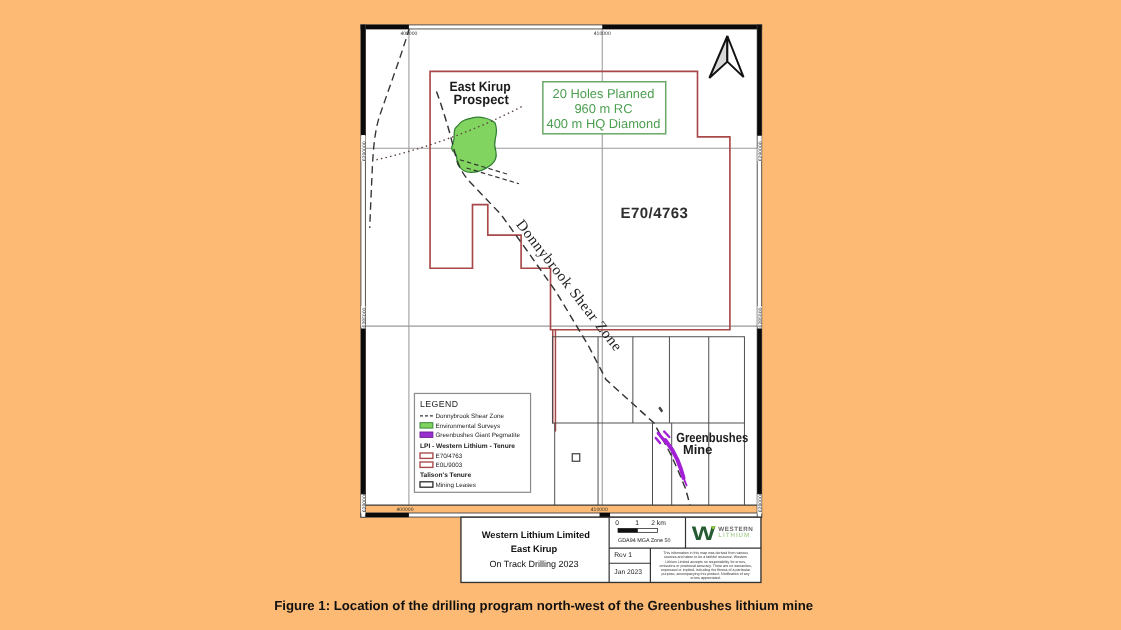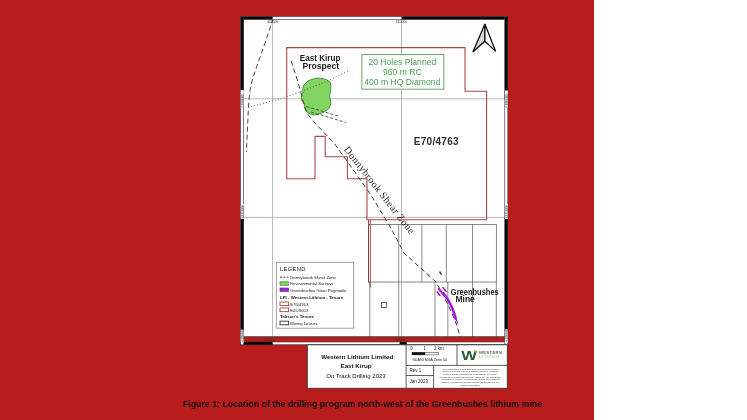--- a/index.html
+++ b/index.html
@@ -1,16 +1,16 @@
 <!DOCTYPE html>
 <html><head>
 <meta charset="utf-8">
 <style>
 html,body{margin:0;padding:0;background:#fff;}
-.page{position:relative;width:594px;height:420px;background:#b91c1c;font-family:"Liberation Sans",sans-serif;overflow:hidden;}
+.page{position:relative;width:747px;height:420px;background:#fdba74;font-family:"Liberation Sans",sans-serif;overflow:hidden;}
 svg{position:absolute;left:0;top:0;}
 </style>
 </head>
 <body>
 <div class="page">
 <svg width="747" height="420" viewBox="0 0 747 420">
 
 <rect x="243.6" y="19.2" width="261.2" height="317.5" fill="#ffffff"></rect>
 
 <line x1="272.6" y1="19.2" x2="272.6" y2="336.7" stroke="#9a9a9a" stroke-width="0.7"></line>

